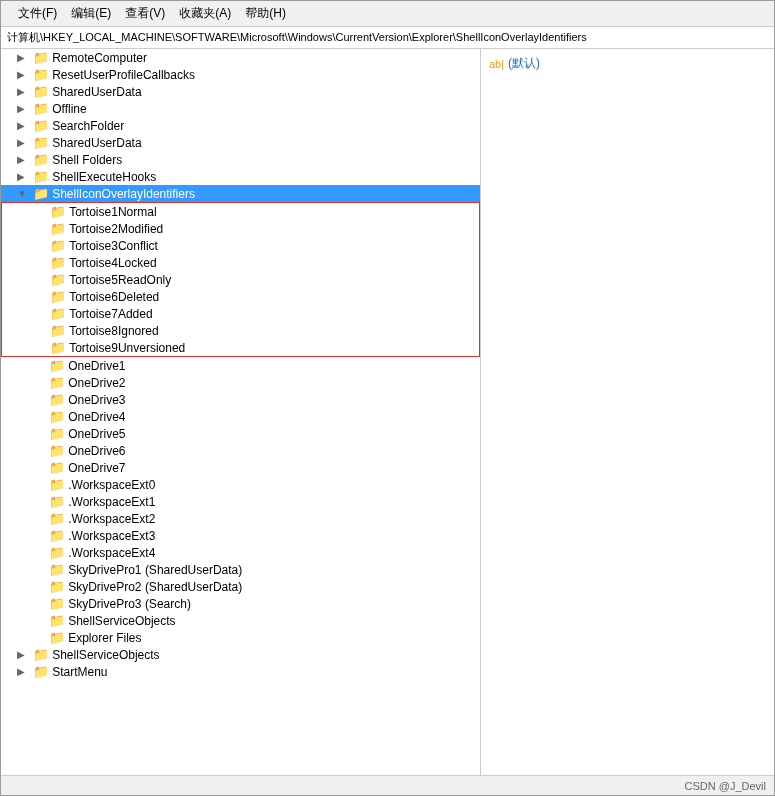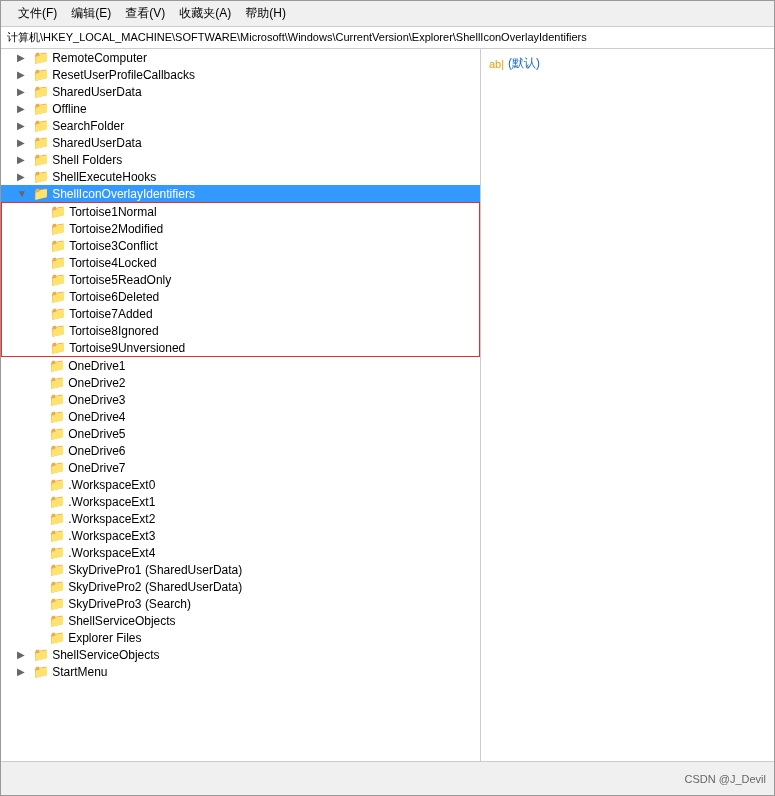--- a/index.html
+++ b/index.html
@@ -109,21 +109,21 @@
       font-size: 12px;
     }
     .tortoise-group {
       border: 1.5px solid #e03030;
       margin-left: 0;
     }
     .tortoise-item {
       background: #fff;
     }
     .statusbar {
-      height: 34px;
+      height: 20px;
       background: #f0f0f0;
       border-top: 1px solid #ccc;
       display: flex;
       align-items: center;
       justify-content: flex-end;
       padding: 0 8px;
       font-size: 11px;
       color: #666;
     }
     

